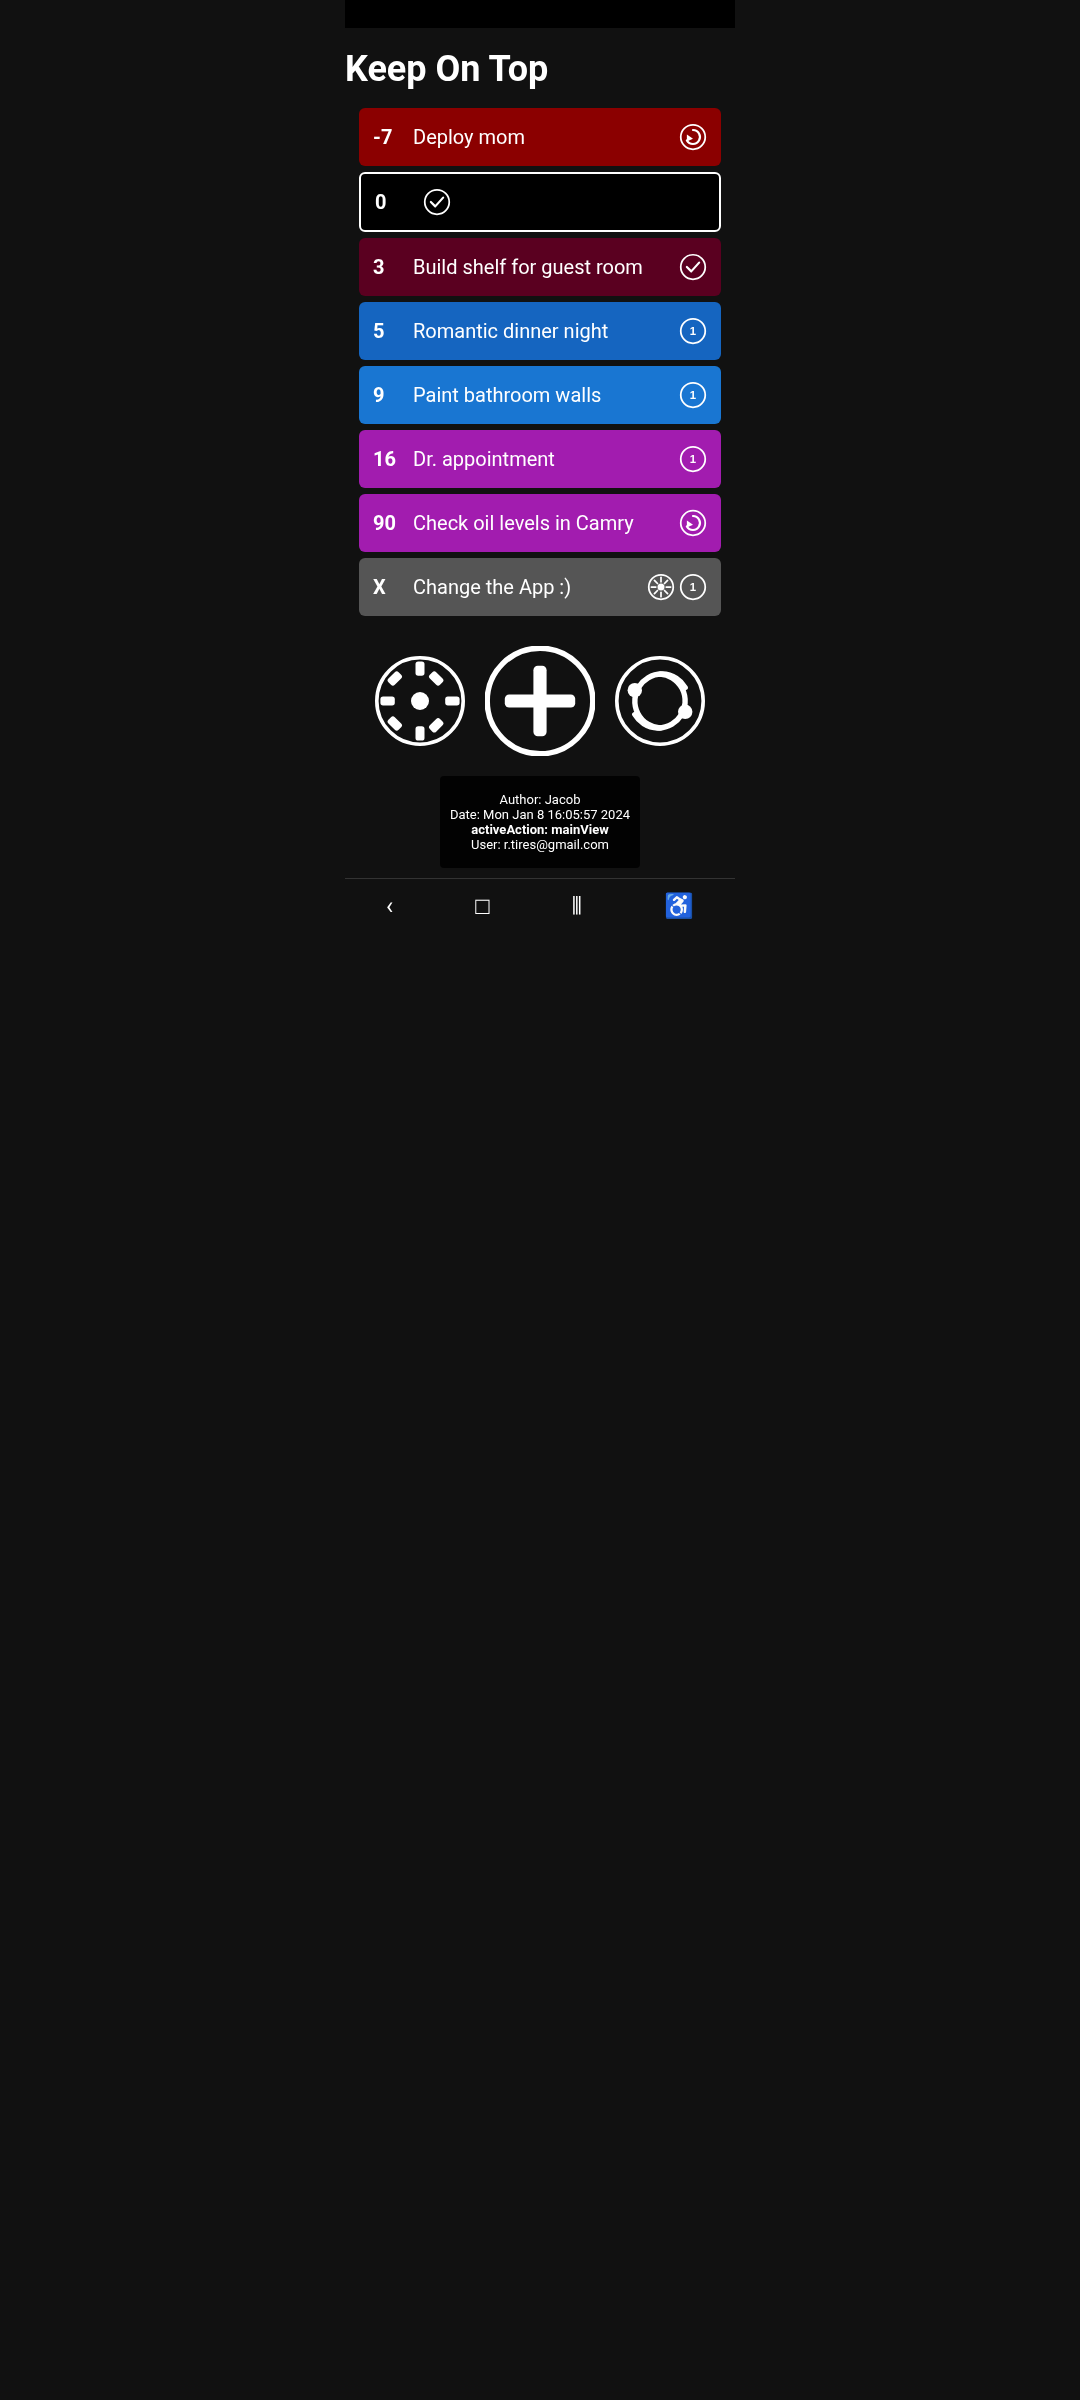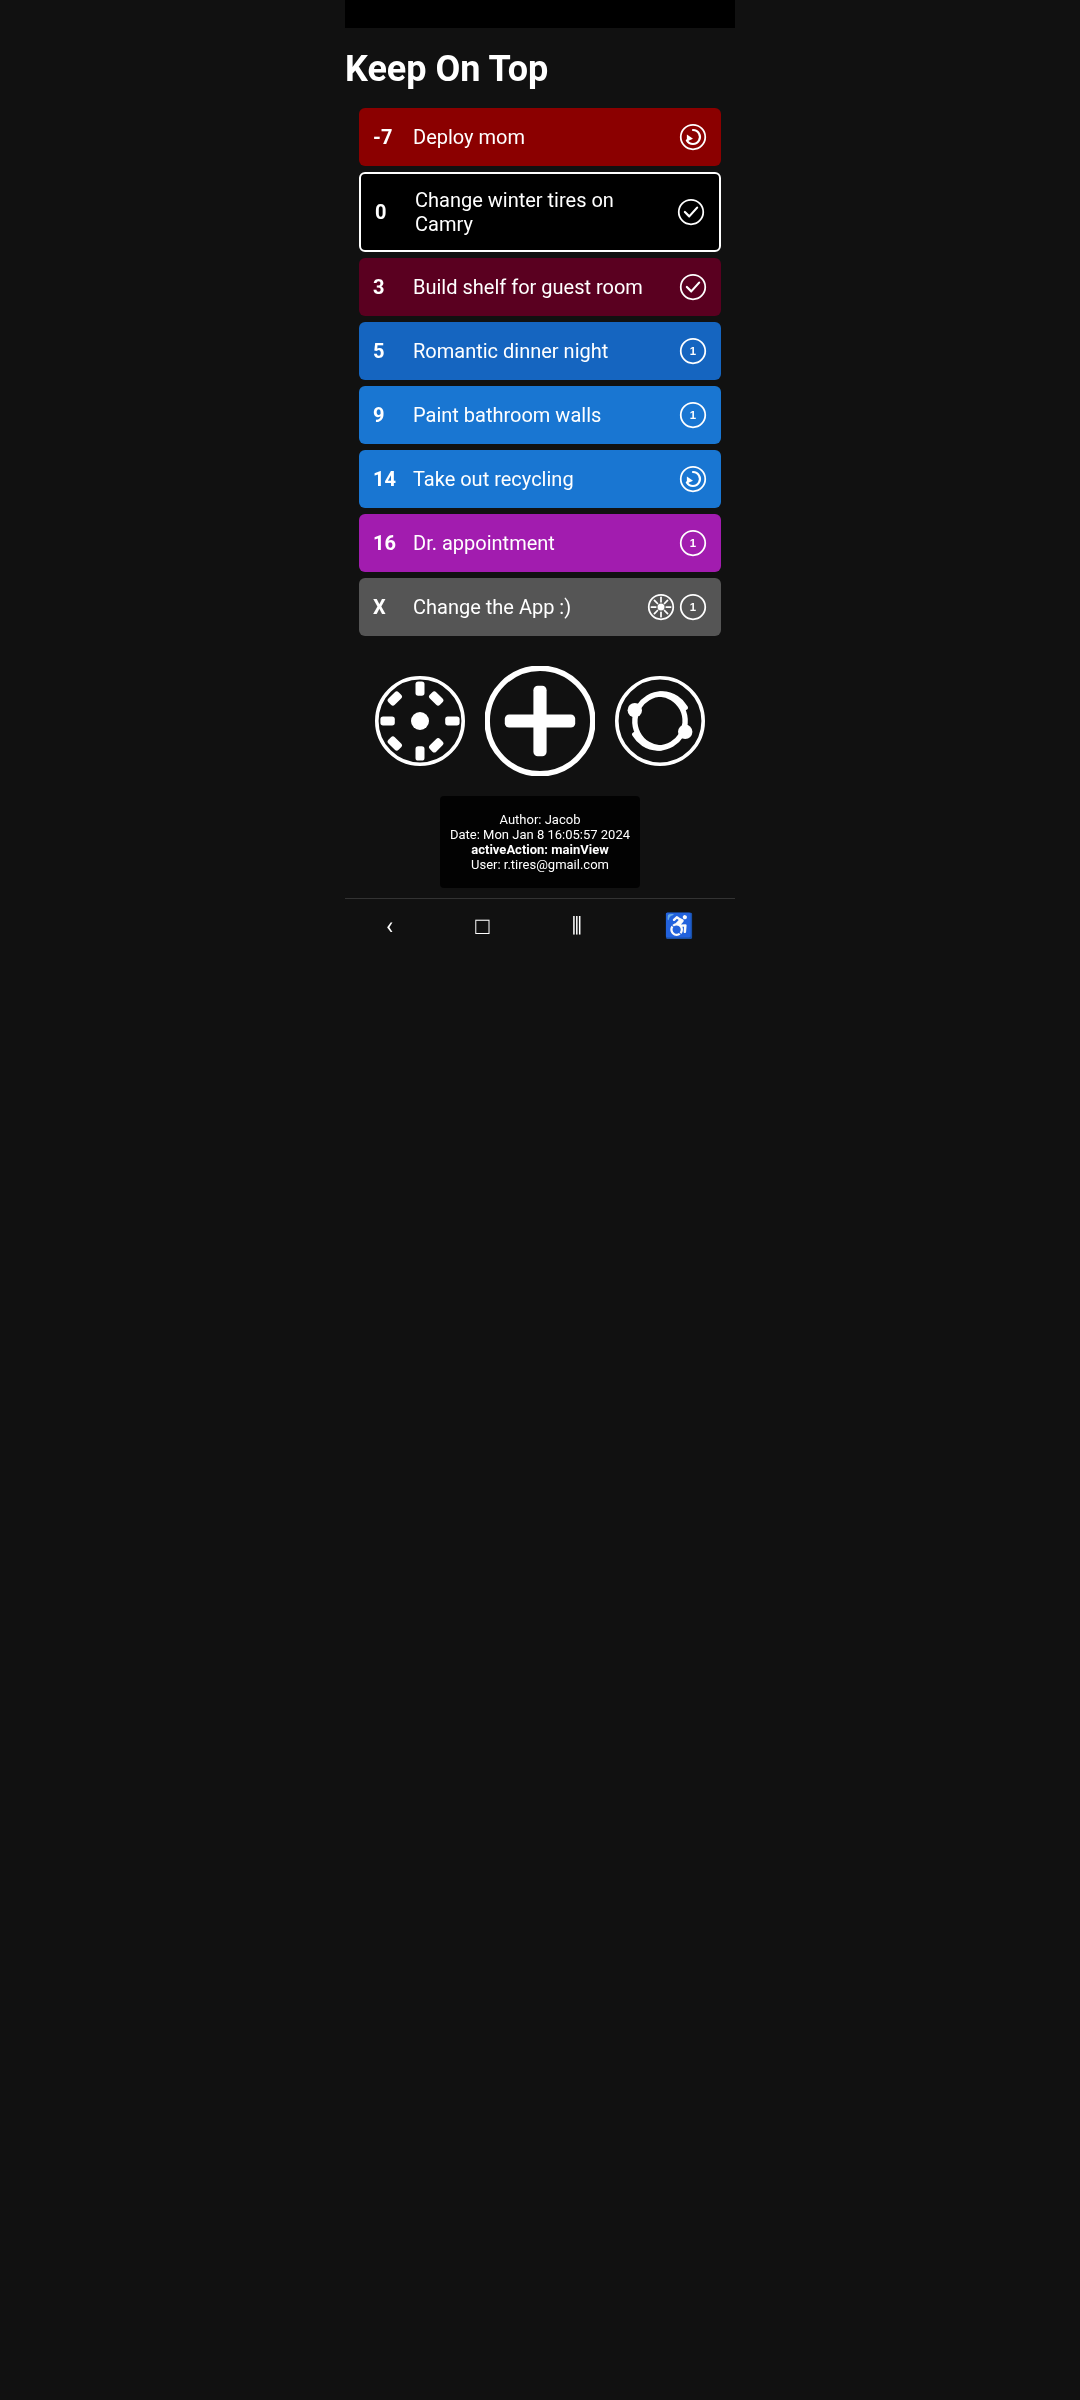--- a/index.html
+++ b/index.html
@@ -176,21 +176,20 @@
     <span class="task-icon">
         <svg class="icon-circle-refresh" viewBox="0 0 32 32" xmlns="http://www.w3.org/2000/svg">
     <circle cx="16" cy="16" r="14" fill="none" stroke="white" stroke-width="2"></circle>
     <path d="M16 8 A8 8 0 1 1 9 20" fill="none" stroke="white" stroke-width="2.5" stroke-linecap="round"></path>
     <polygon points="9,13 9,21 16,18" fill="white"></polygon>
   </svg>
       </span>
   </div>
     <div class="task-item task-black-border">
     <span class="task-number">0</span>
-    <span class="task-label">Change winter tires on Camry</span>
     <span class="task-icon">
         <svg class="icon-circle-check" viewBox="0 0 32 32" xmlns="http://www.w3.org/2000/svg">
     <circle cx="16" cy="16" r="14" fill="none" stroke="white" stroke-width="2"></circle>
     <polyline points="9,16 14,21 23,11" fill="none" stroke="white" stroke-width="2.5" stroke-linecap="round" stroke-linejoin="round"></polyline>
   </svg>
       </span>
   </div>
     <div class="task-item task-dark-red">
     <span class="task-number">3</span>
     <span class="task-label">Build shelf for guest room</span>
@@ -214,38 +213,38 @@
     <div class="task-item task-blue-medium">
     <span class="task-number">9</span>
     <span class="task-label">Paint bathroom walls</span>
     <span class="task-icon">
         <svg class="icon-circle-one" viewBox="0 0 32 32" xmlns="http://www.w3.org/2000/svg">
     <circle cx="16" cy="16" r="14" fill="none" stroke="white" stroke-width="2"></circle>
     <text x="16" y="21" text-anchor="middle" fill="white" font-size="13" font-weight="bold" font-family="Arial">1</text>
   </svg>
       </span>
   </div>
-    <div class="task-item task-blue-medium">
-    <span class="task-number">14</span>
-    <span class="task-label">Take out recycling</span>
-    <span class="task-icon">
-        <svg class="icon-circle-refresh" viewBox="0 0 32 32" xmlns="http://www.w3.org/2000/svg">
-    <circle cx="16" cy="16" r="14" fill="none" stroke="white" stroke-width="2"></circle>
-    <path d="M16 8 A8 8 0 1 1 9 20" fill="none" stroke="white" stroke-width="2.5" stroke-linecap="round"></path>
-    <polygon points="9,13 9,21 16,18" fill="white"></polygon>
-  </svg>
-      </span>
-  </div>
     <div class="task-item task-blue-light">
     <span class="task-number">16</span>
     <span class="task-label">Dr. appointment</span>
     <span class="task-icon">
         <svg class="icon-circle-one" viewBox="0 0 32 32" xmlns="http://www.w3.org/2000/svg">
     <circle cx="16" cy="16" r="14" fill="none" stroke="white" stroke-width="2"></circle>
     <text x="16" y="21" text-anchor="middle" fill="white" font-size="13" font-weight="bold" font-family="Arial">1</text>
+  </svg>
+      </span>
+  </div>
+    <div class="task-item task-blue-light">
+    <span class="task-number">90</span>
+    <span class="task-label">Check oil levels in Camry</span>
+    <span class="task-icon">
+        <svg class="icon-circle-refresh" viewBox="0 0 32 32" xmlns="http://www.w3.org/2000/svg">
+    <circle cx="16" cy="16" r="14" fill="none" stroke="white" stroke-width="2"></circle>
+    <path d="M16 8 A8 8 0 1 1 9 20" fill="none" stroke="white" stroke-width="2.5" stroke-linecap="round"></path>
+    <polygon points="9,13 9,21 16,18" fill="white"></polygon>
   </svg>
       </span>
   </div>
     <div class="task-item task-gray">
     <span class="task-number">X</span>
     <span class="task-label">Change the App :)</span>
     <span class="task-icon">
         <svg class="icon-circle-refresh" viewBox="0 0 32 32" xmlns="http://www.w3.org/2000/svg">
     <circle cx="16" cy="16" r="14" fill="none" stroke="white" stroke-width="2"></circle>
     <circle cx="16" cy="16" r="4" fill="white"></circle>

